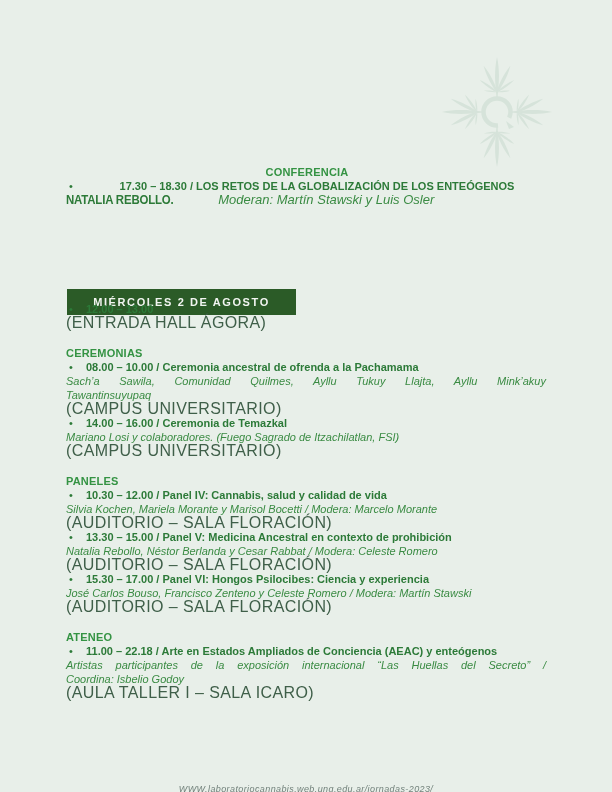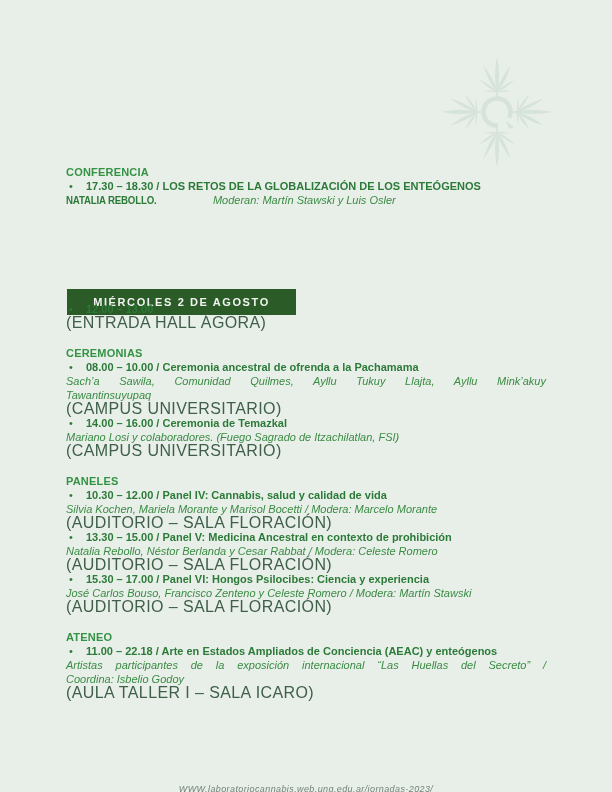--- a/index.html
+++ b/index.html
@@ -8,43 +8,43 @@
     width:612px;height:792px;
     background:var(--bg,#e8efe9);
     font-family:"Liberation Sans", sans-serif;
     overflow:hidden;
     color:var(--bodyGreen,#2c7a38);
   }
   .watermark{
     position:absolute;left:428px;top:38px;width:144px;height:144px;
   }
   .conference-block{
-    position:absolute;left:66px;top:165px;width:482px;
+    position:absolute;left:66px;top:165px;width:482px;text-align:center;
   }
   .sec-title{
     font-size:11px;line-height:14px;font-weight:bold;
     color:var(--titleGreen,#349343);letter-spacing:.2px;white-space:nowrap;
   }
   .bullet-line{
     position:relative;font-size:11px;line-height:14px;font-weight:bold;
     color:var(--bodyGreen,#2c7a38);padding-left:20px;white-space:nowrap;
   }
   .bullet-line .bullet{position:absolute;left:3px;top:0;font-weight:normal;}
   .speaker-line{
     font-size:11px;line-height:14px;font-style:italic;
     color:var(--italicGreen,#3a8b43);
   }
   .speaker-line.stretch{text-align:justify;text-align-last:justify;}
   .venue-line{
     font-size:16px;line-height:14px;
     color:var(--venueGreen,#3f5f49);letter-spacing:.4px;white-space:nowrap;
   }
   .conf-speaker-row{
-    display:flex;gap:44px;align-items:baseline;
-    font-size:11px;line-height:14px;
+    display:flex;gap:30px;align-items:baseline;
+    font-size:13px;line-height:14px;
   }
   .conf-name{
     color:var(--bodyGreen,#2c7a38);
     display:inline-block;transform:scaleX(.88);transform-origin:left center;
     letter-spacing:-.2px;white-space:nowrap;font-weight:bold;
   }
   .conf-mods{
     font-style:italic;color:var(--italicGreen,#3a8b43);white-space:nowrap;
   }
   .day-banner{

